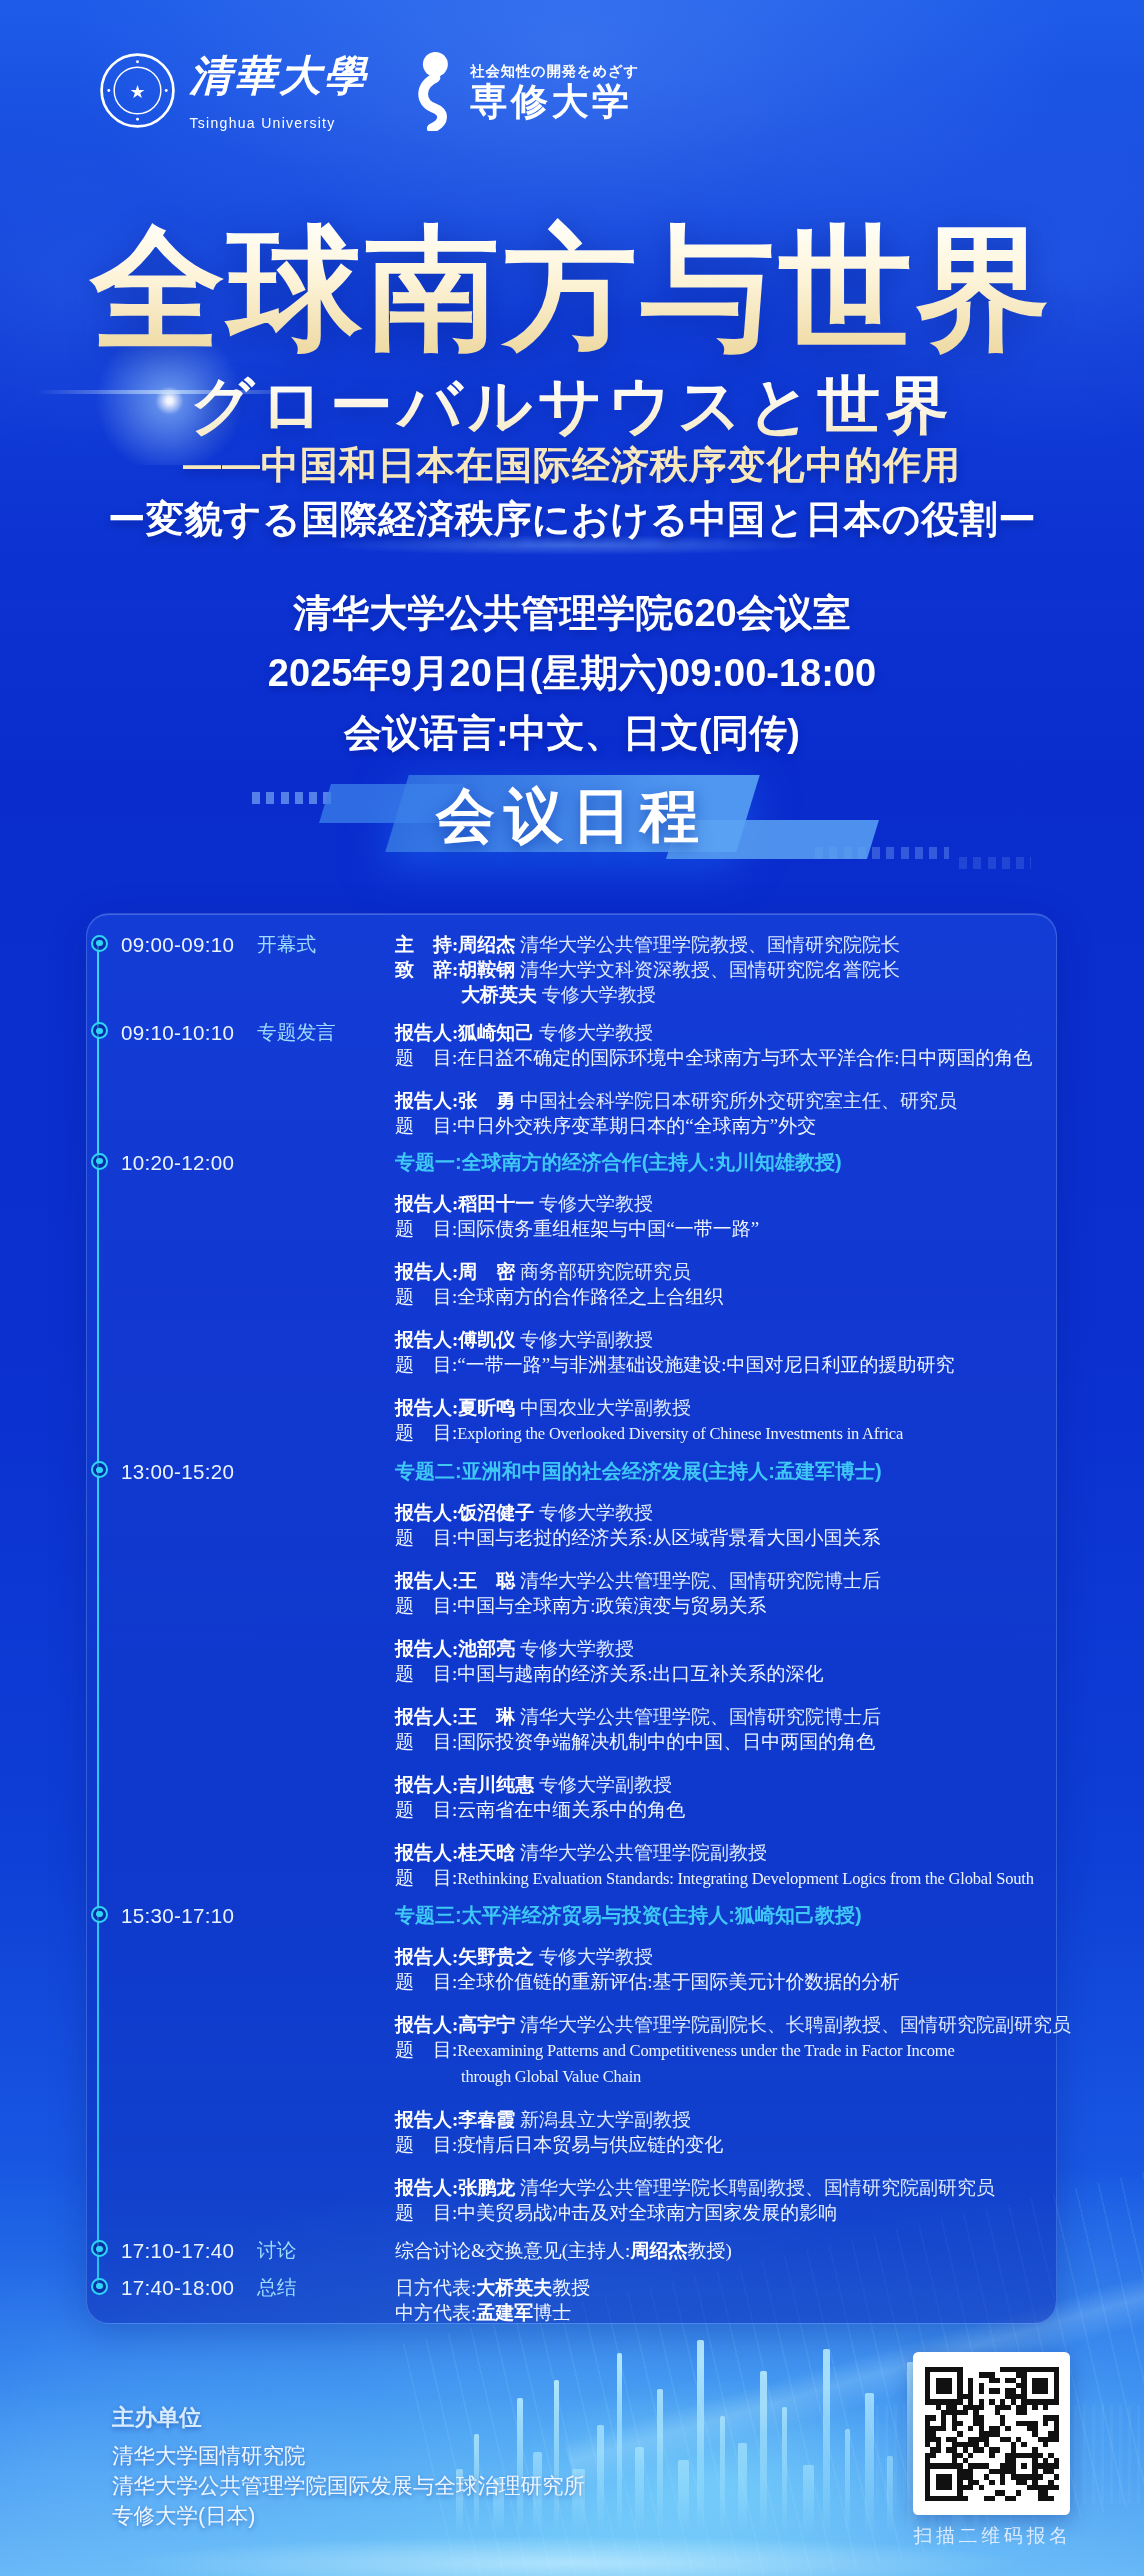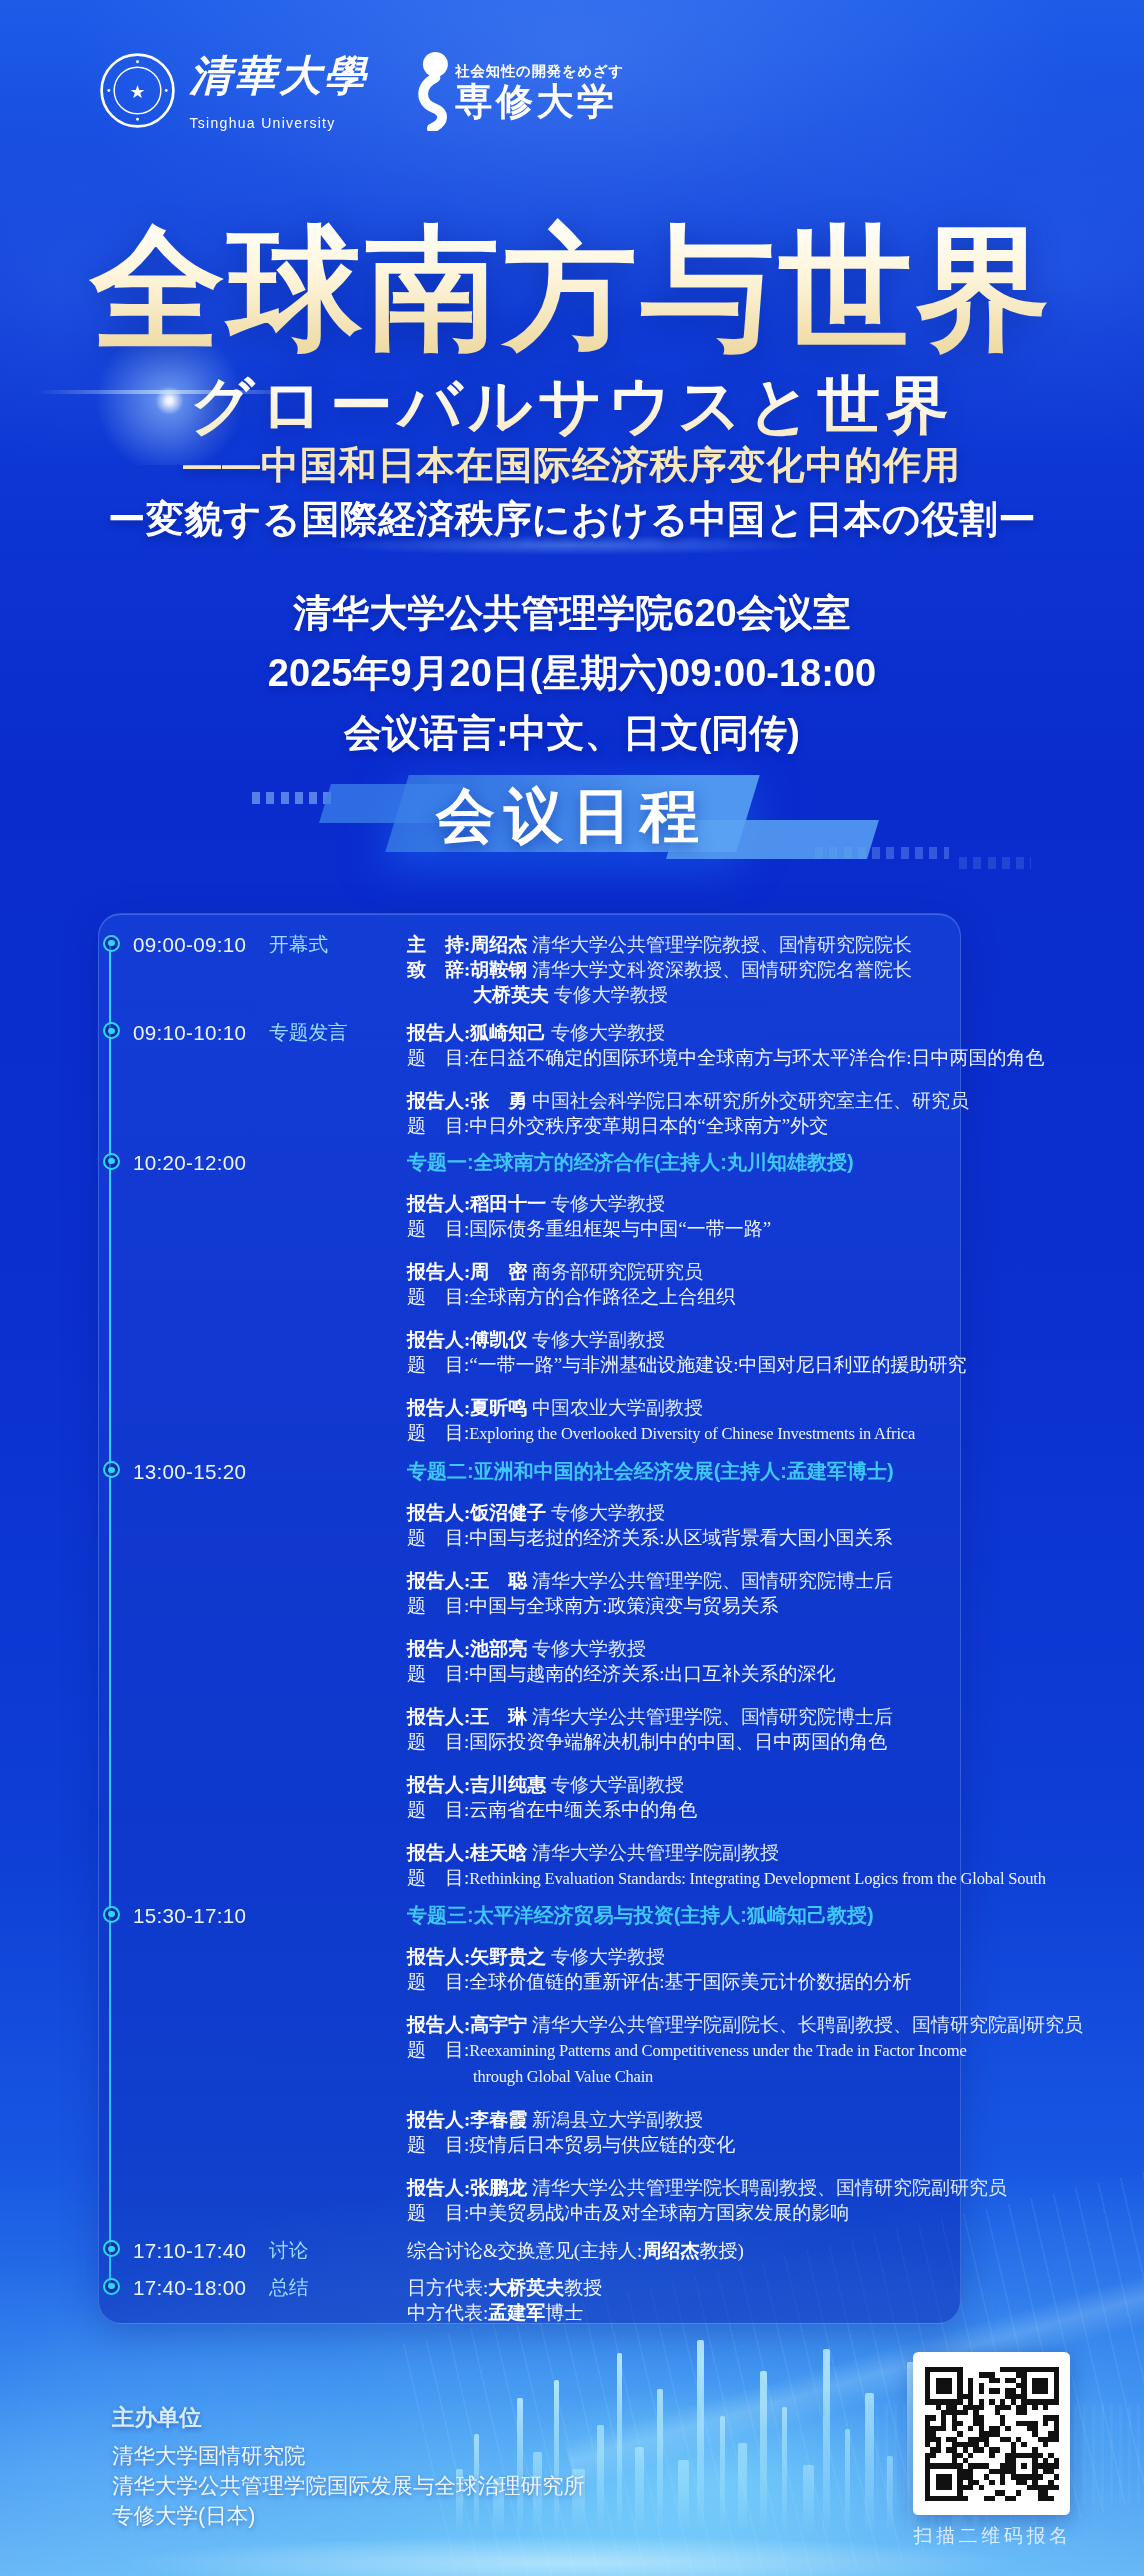--- a/index.html
+++ b/index.html
@@ -15,21 +15,21 @@
       linear-gradient(180deg,#1e5ce8 0%,#0f3bd6 13%,#0a2ccd 30%,#0b30cf 52%,#0e3fd6 72%,#1857e2 84%,#2f80ec 93%,#66b5f5 100%);}
   .fx{position:absolute;pointer-events:none;}
 
   
   #logos{position:absolute;left:98px;top:48px;height:88px;display:flex;align-items:center;gap:46px;z-index:2;}
   .logo{display:flex;align-items:center;}
   #tsinghua-logo{gap:12.5px;}
   .th-script{font-family:"DejaVu Serif","Liberation Serif",serif;font-style:italic;font-weight:700;
     font-size:42px;letter-spacing:2.7px;line-height:46px;white-space:nowrap;}
   .th-en{font-family:Liberation Sans, sans-serif;font-size:14px;letter-spacing:1.3px;margin-top:16px;}
-  #senshu-logo{gap:0;}
+  #senshu-logo{gap:15px;}
   .ss-tagline{font-size:14.3px;font-weight:700;letter-spacing:0.9px;white-space:nowrap;}
   .ss-name{font-size:37px;font-weight:900;letter-spacing:3.6px;line-height:41px;white-space:nowrap;}
 
   
   .center{position:absolute;left:0;width:100%;text-align:center;z-index:2;}
   #title-cn{top:213px;font-size:134px;font-weight:900;letter-spacing:3.6px;line-height:152px;white-space:nowrap;
     background:linear-gradient(180deg,#fffef6 8%,#fdf4da 42%,#eed9a2 92%);
     -webkit-background-clip:text;background-clip:text;color:transparent;
     filter:drop-shadow(0 7.2px 16px rgba(0,25,130,.40));}
   #title-jp{top:363px;font-size:63px;font-weight:900;letter-spacing:5.4px;white-space:nowrap;
@@ -48,21 +48,21 @@
   .bb-main{left:19.7px;right:19.7px;top:1.8px;bottom:7.2px;background:linear-gradient(100deg,#2d6ce0,#4f97f0 75%);
     box-shadow:0 12.5px 43px rgba(30,110,250,.55);}
   .bb-left{left:-52px;top:10.7px;width:134px;height:39px;background:#3c82e9;opacity:.75;}
   .bb-right{right:-106px;bottom:0px;width:201px;height:39px;background:#5aa2f2;opacity:.85;}
   #banner-text{position:relative;z-index:2;font-size:59px;font-weight:900;letter-spacing:9px;
     line-height:86px;padding:0 59px;white-space:nowrap;text-shadow:0 4.5px 16px rgba(0,40,160,.6);}
   .dashes{position:absolute;height:11.6px;z-index:1;
     background:repeating-linear-gradient(90deg,rgba(150,195,255,.55) 0 8px,rgba(0,0,0,0) 8px 14.3px);}
 
   
-  #panel{position:absolute;left:98px;top:913px;width:863px;height:1411px;box-sizing:border-box;
+  #panel{position:absolute;left:86px;top:913px;width:971px;height:1411px;box-sizing:border-box;
     border-radius:23px;z-index:2;padding:18px 23px 17px 34px;
     background:linear-gradient(180deg,rgba(34,82,226,.42),rgba(8,38,180,.52));
     border:0.9px solid rgba(140,185,255,.30);
     box-shadow:inset 0 0.9px 0 rgba(175,210,255,.28), 0 9px 36px rgba(0,20,120,.25);}
   #tl-line{position:absolute;left:9.8px;width:2.7px;background:linear-gradient(180deg,#35d6f8,#27c2ef);border-radius:1.8px;}
   .entry{display:grid;grid-template-columns:136px 138px 1fr;position:relative;margin-bottom:12.5px;}
   .dot{position:absolute;left:-30px;top:2.7px;width:17px;height:17px;border-radius:50%;
     border:2.7px solid #2fd5f8;box-sizing:border-box;background:rgba(5,30,140,.6);}
   .dot i{position:absolute;left:50%;top:50%;width:6.3px;height:6.3px;margin:-3.1px 0 0 -3.1px;border-radius:50%;background:#2fd5f8;}
   .time{font-size:20.6px;color:#eaf4ff;letter-spacing:0.3px;line-height:25px;}

